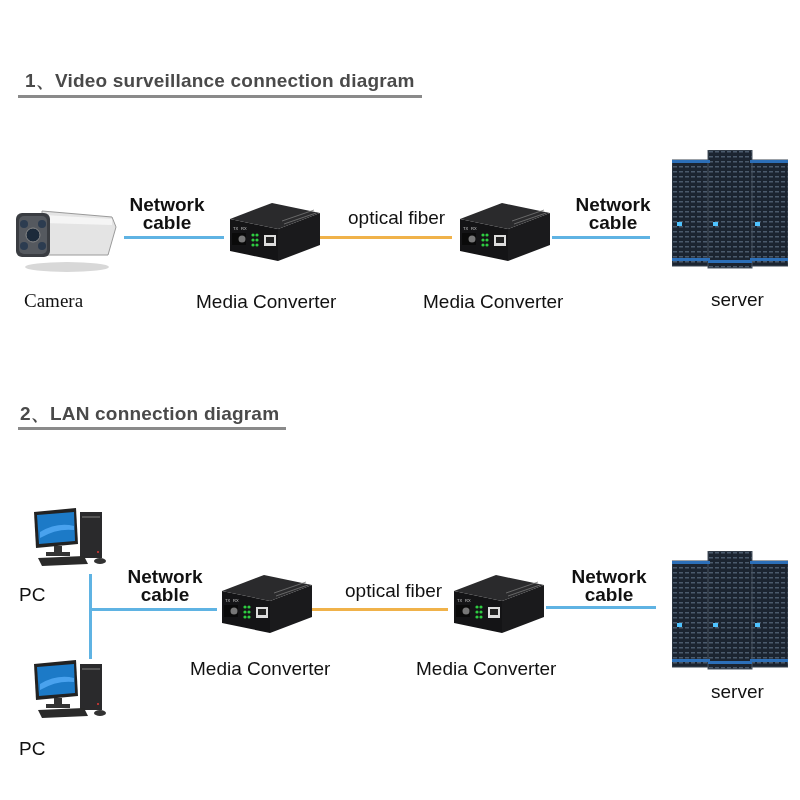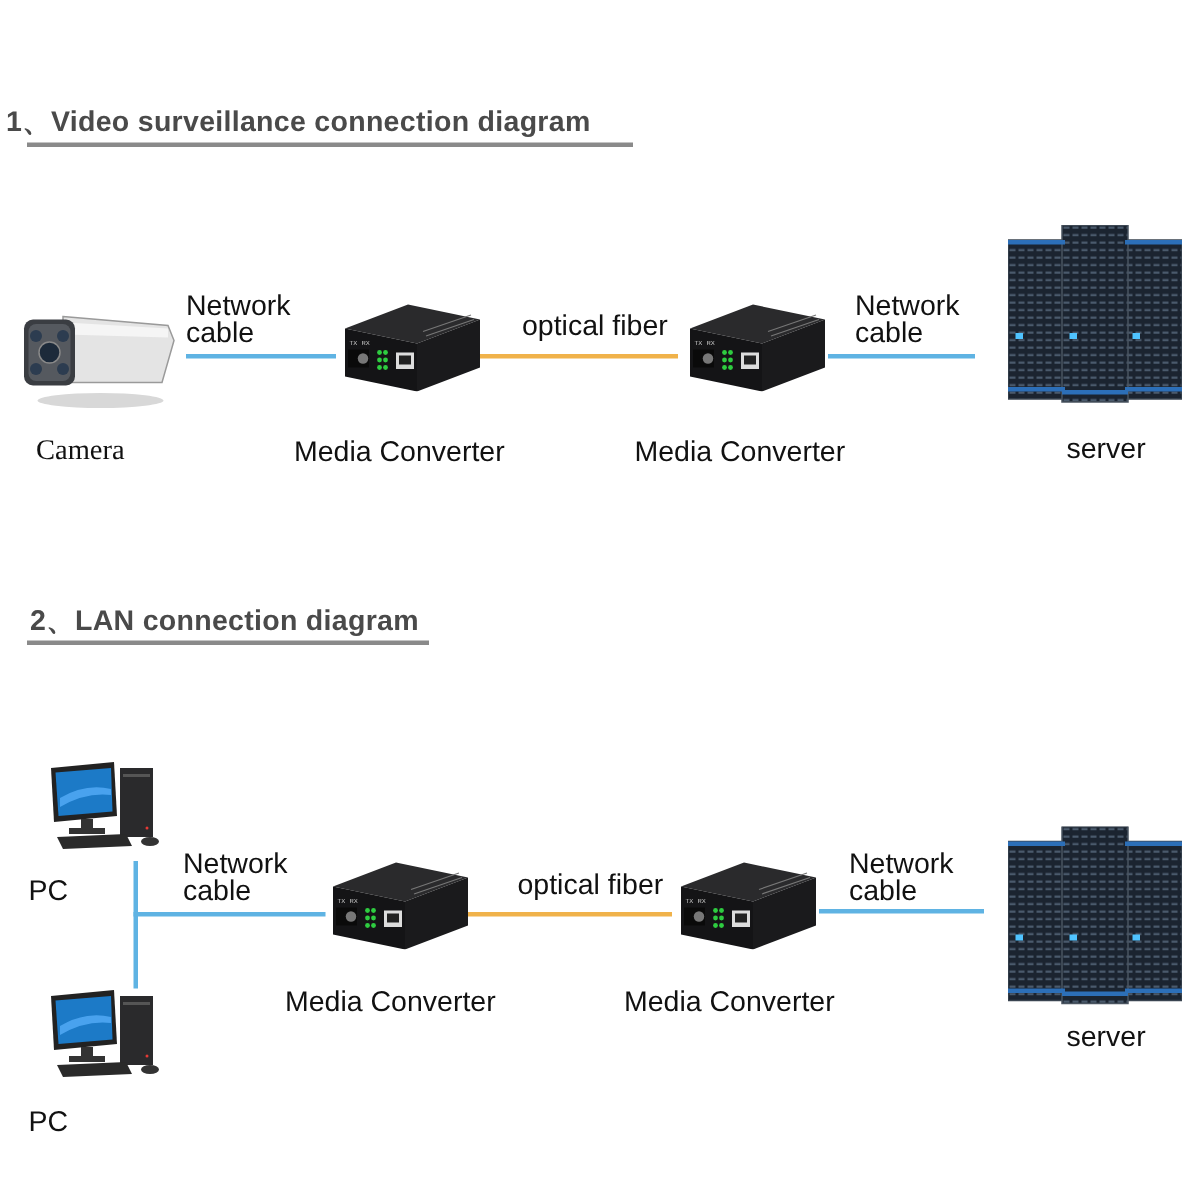--- a/index.html
+++ b/index.html
@@ -1,30 +1,30 @@
 <!DOCTYPE html>
 <html><head>
 <meta charset="utf-8">
 <style>
   html,body{margin:0;padding:0;background:#fff;}
   body{width:800px;height:800px;position:relative;overflow:hidden;font-family:"Liberation Sans",sans-serif;color:#111;}
   .abs{position:absolute;}
   .heading{font-weight:bold;font-size:19px;color:#4a4a4a;letter-spacing:0.2px;white-space:nowrap;}
   .heading-rule{height:3px;background:#8a8a8a;}
   .lbl{font-size:19px;color:#111;white-space:nowrap;}
-  .cable-lbl{font-size:19px;line-height:18px;text-align:left;color:#111;}
+  .cable-lbl{font-size:19px;line-height:18px;text-align:center;color:#111;font-weight:bold;}
   .line-blue{height:3px;background:#5fb3e3;}
   .line-orange{height:3px;background:#f0b24a;}
   .vline-blue{width:3px;background:#5fb3e3;}
   svg{display:block;}
 </style>
 </head>
 <body>
 
-<div class="abs heading" style="left: 4px; top: 68px; color: rgb(74, 74, 74);">1、Video surveillance connection diagram</div>
+<div class="abs heading" style="left: 25px; top: 68px; color: rgb(74, 74, 74);">1、Video surveillance connection diagram</div>
 <div class="abs heading-rule" style="left: 18px; top: 95px; width: 404px; background: rgb(138, 138, 138);"></div>
 
 <div class="abs" style="left:12px;top:205px;">
   <svg width="105" height="70" viewBox="0 0 105 70">
     <ellipse cx="55" cy="62" rx="42" ry="5" fill="#d8d8d8"></ellipse>
     <path d="M30 6 L100 12 L104 22 L96 50 L30 50 Z" fill="#e4e4e4" stroke="#9a9a9a"></path>
     <path d="M32 10 L100 14 L100 20 L32 18 Z" fill="#f5f5f5"></path>
     <rect x="4" y="8" width="34" height="44" rx="6" fill="#3a3d42"></rect>
     <rect x="7" y="11" width="28" height="38" rx="5" fill="#55595f"></rect>
     <circle cx="21" cy="30" r="7" fill="#1c2a3a" stroke="#888"></circle>

